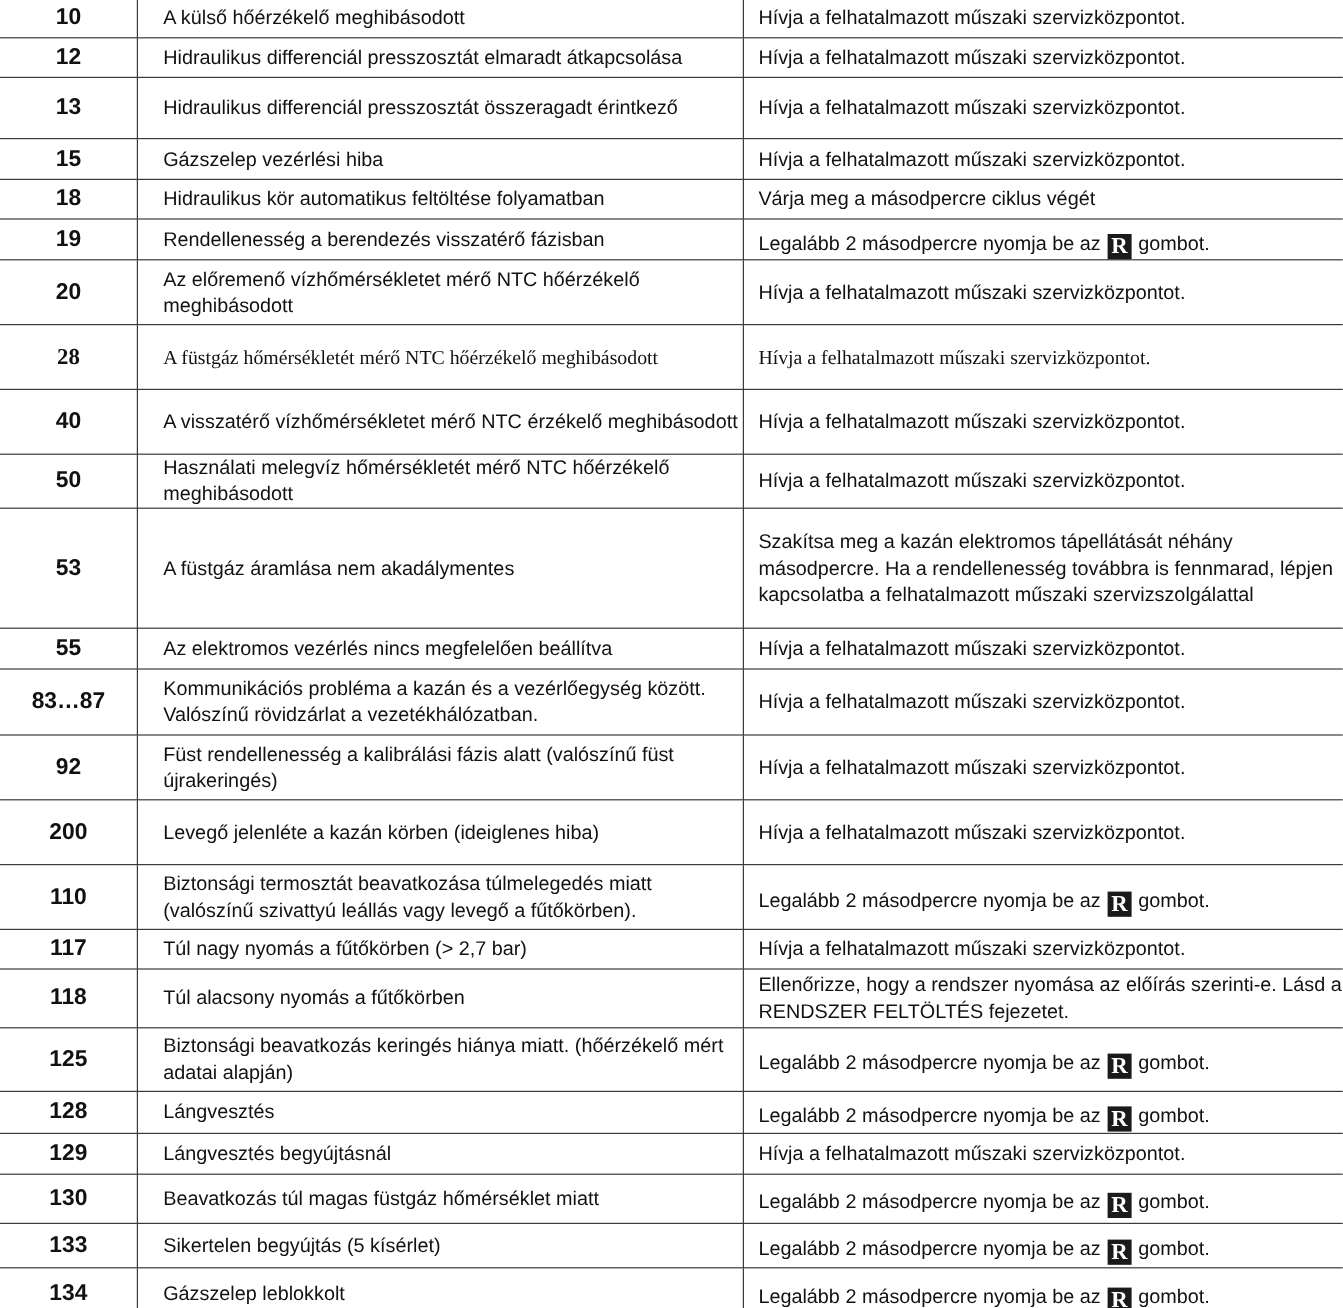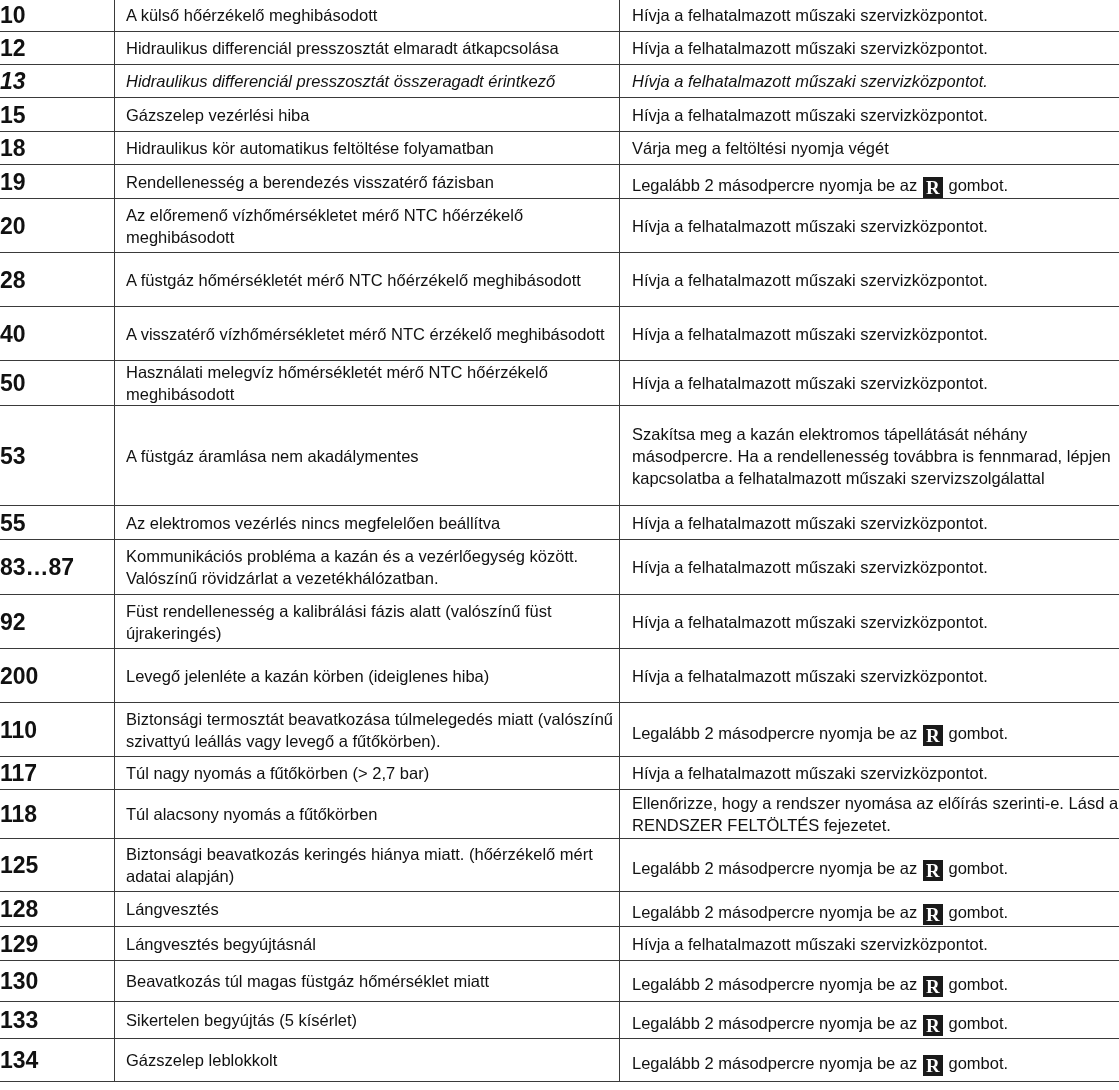--- a/index.html
+++ b/index.html
@@ -2,22 +2,22 @@
 <html><head>
 <meta charset="utf-8">
 <style>
   html, body { margin: 0; padding: 0; background: #ffffff; }
   body { width: 1119px; height: 1090px; overflow: hidden; position: relative;
          font-family: "Liberation Sans", sans-serif; color: #111111; }
   table { border-collapse: collapse; position: absolute; left: -1px; top: -2px;
           width: 1121px; table-layout: fixed; }
   td { border: 1.5px solid #3a3a3a; padding: 0 0 0 15px; vertical-align: middle;
        font-size: 16.5px; line-height: 22px; }
-  td.code { text-align: left; font-weight: bold; font-size: 23px; padding: 0; }
-  td.desc { padding-left: 11px; }
+  td.code { text-align: center; font-weight: bold; font-size: 19px; padding: 0; }
+  td.desc { padding-left: 21px; }
   td.action { padding-left: 12px; }
   .rbtn { display: inline-block; width: 20px; height: 21px; background: #1a1a1a;
           color: #ffffff; font-family: "Liberation Serif", serif; font-weight: bold;
           font-size: 19px; line-height: 21px; text-align: center; vertical-align: -3px;
           margin: 0 1px; }
   .act-r { padding-top: 8px; }
 </style>
 </head>
 <body>
 
@@ -31,46 +31,46 @@
       <tr style="height: 33px;">
     <td class="code">10</td>
     <td class="desc">A külső hőérzékelő meghibásodott</td>
     <td class="action">Hívja a felhatalmazott műszaki szervizközpontot.</td>
   </tr>
       <tr style="height: 33px;">
     <td class="code">12</td>
     <td class="desc">Hidraulikus differenciál presszosztát elmaradt átkapcsolása</td>
     <td class="action">Hívja a felhatalmazott műszaki szervizközpontot.</td>
   </tr>
-      <tr style="height: 33px; font-style: italic;">
+      <tr style="height: 51px;">
     <td class="code">13</td>
     <td class="desc">Hidraulikus differenciál presszosztát összeragadt érintkező</td>
     <td class="action">Hívja a felhatalmazott műszaki szervizközpontot.</td>
   </tr>
       <tr style="height: 34px;">
     <td class="code">15</td>
     <td class="desc">Gázszelep vezérlési hiba</td>
     <td class="action">Hívja a felhatalmazott műszaki szervizközpontot.</td>
   </tr>
       <tr style="height: 33px; margin-left: 40px;">
     <td class="code">18</td>
     <td class="desc">Hidraulikus kör automatikus feltöltése folyamatban</td>
-    <td class="action">Várja meg a feltöltési nyomja végét</td>
+    <td class="action">Várja meg a másodpercre ciklus végét</td>
   </tr>
       <tr style="height: 34px;">
     <td class="code">19</td>
     <td class="desc">Rendellenesség a berendezés visszatérő fázisban</td>
     <td class="action act-r"><span>Legalább 2 másodpercre nyomja be az</span> <span class="rbtn">R</span> <span>gombot.</span></td>
   </tr>
       <tr style="height: 54px;">
     <td class="code">20</td>
     <td class="desc">Az előremenő vízhőmérsékletet mérő NTC hőérzékelő meghibásodott</td>
     <td class="action">Hívja a felhatalmazott műszaki szervizközpontot.</td>
   </tr>
-      <tr style="height: 54px;">
+      <tr style="height: 54px; font-family: Liberation Serif, serif;">
     <td class="code">28</td>
     <td class="desc">A füstgáz hőmérsékletét mérő NTC hőérzékelő meghibásodott</td>
     <td class="action">Hívja a felhatalmazott műszaki szervizközpontot.</td>
   </tr>
       <tr style="height: 54px;">
     <td class="code">40</td>
     <td class="desc">A visszatérő vízhőmérsékletet mérő NTC érzékelő meghibásodott</td>
     <td class="action">Hívja a felhatalmazott műszaki szervizközpontot.</td>
   </tr>
       <tr style="height: 38px;">

